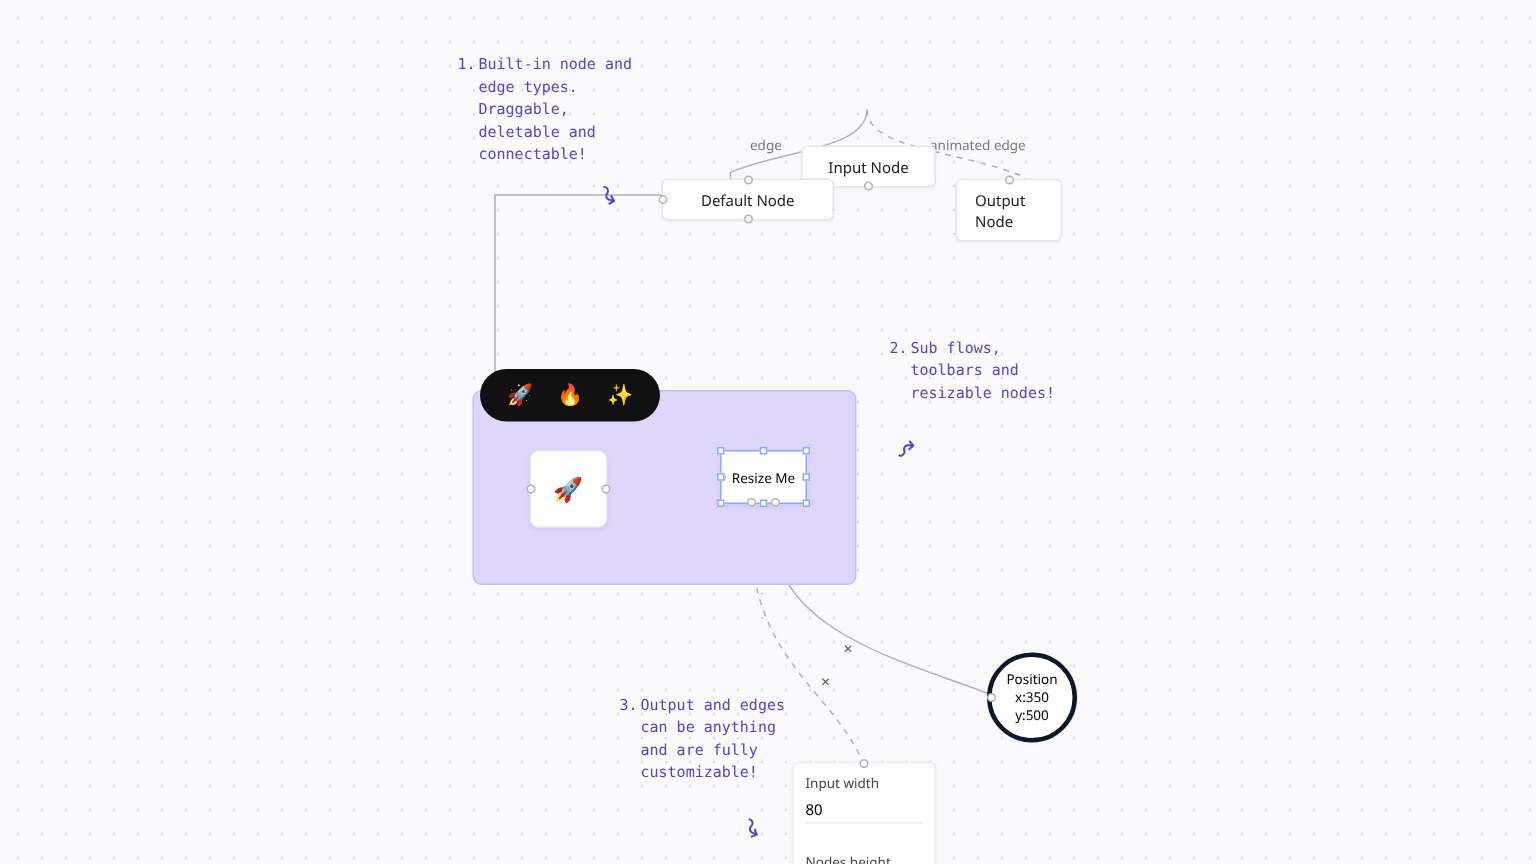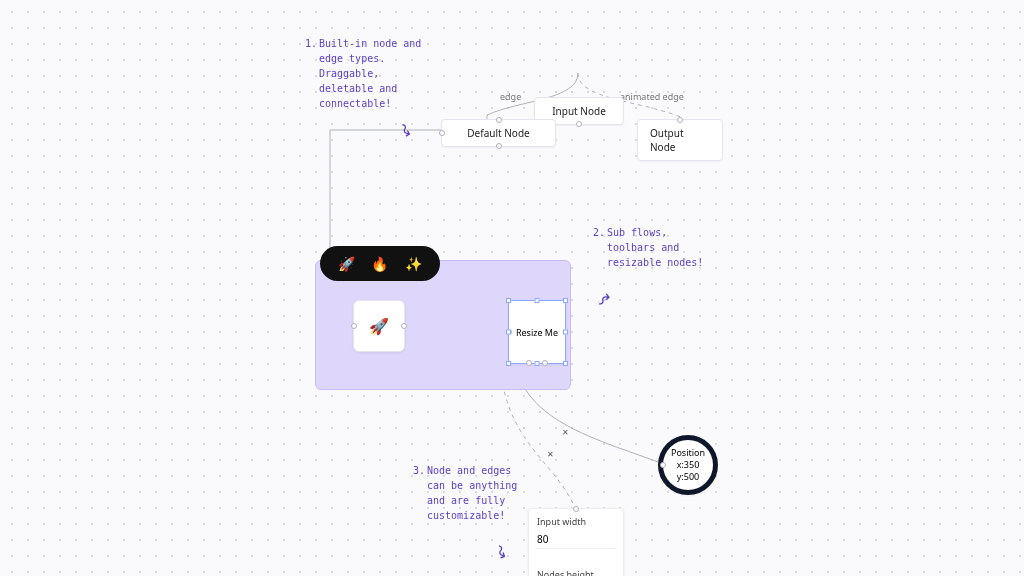--- a/index.html
+++ b/index.html
@@ -108,21 +108,21 @@
   }
   .resize-dot {
     position: absolute;
     width: 5px; height: 5px;
     background: #fff;
     border: 1px solid #8aa8ff;
   }
   .circle-node {
     position: absolute;
     background: #fff;
-    border: 5px solid #0f172a;
+    border: 3px solid #0f172a;
     border-radius: 50%;
     display: flex;
     flex-direction: column;
     align-items: center;
     justify-content: center;
     font-size: 9px;
     line-height: 1.3;
     box-shadow: 0 1px 2px rgba(60,60,80,0.06);
   }
   .form-node {
@@ -179,42 +179,42 @@
     <div class="handle bottom"></div>
   </div>
 
   <div class="flow-node" style="left: 441px; top: 119px; width: 115px;">
     <div class="handle top"></div>
     <span>Default Node</span>
     <div class="handle left"></div>
     <div class="handle bottom"></div>
   </div>
 
-  <div class="flow-node" style="left: 637px; top: 119px; width: 86px;">
+  <div class="flow-node" style="left: 637px; top: 119px; width: 71px;">
     <div class="handle top"></div>
     <span>Output Node</span>
   </div>
 
   <div class="group-node" style="left: 315px; top: 260px; width: 256px; height: 130px;">
     <div class="handle top" style="left:15px;"></div>
   </div>
 
   <div class="toolbar" style="left: 320px; top: 246px;">
     <span>🚀</span>
     <span>🔥</span>
     <span>✨</span>
   </div>
 
   <div class="icon-node" style="left: 353px; top: 300px; width: 52px; height: 52px;">
     <span>🚀</span>
     <div class="handle left"></div>
     <div class="handle right"></div>
   </div>
 
-  <div class="resize-node" style="left: 480px; top: 300px; width: 58px; height: 64px; margin-left: 28px;">
+  <div class="resize-node" style="left: 480px; top: 300px; width: 58px; height: 36px;">
     <span>Resize Me</span>
     <div class="handle left"></div>
     <div class="handle bottom" style="left:35%;"></div>
     <div class="handle bottom" style="left:65%;"></div>
     <div class="resize-dot" style="top:-3px; left:-3px;"></div>
     <div class="resize-dot" style="top:-3px; right:-3px;"></div>
     <div class="resize-dot" style="bottom:-3px; left:-3px;"></div>
     <div class="resize-dot" style="bottom:-3px; right:-3px;"></div>
     <div class="resize-dot" style="top:-3px; left:50%; transform:translateX(-50%);"></div>
     <div class="resize-dot" style="bottom:-3px; left:50%; transform:translateX(-50%);"></div>
@@ -241,17 +241,17 @@
     <span class="num">1.</span><span class="txt">Built-in node and edge types. Draggable, deletable and connectable!</span>
   </div>
   <div class="annotation-arrow" style="left: 400px; top: 118px; transform: rotate(60deg);">↝</div>
 
   <div class="annotation" style="left: 593px; top: 225px;">
     <span class="num">2.</span><span class="txt">Sub flows, toolbars and resizable nodes!</span>
   </div>
   <div class="annotation-arrow" style="left: 598px; top: 290px; transform: rotate(140deg) scaleX(-1);">↝</div>
 
   <div class="annotation" style="left: 413px; top: 463px;">
-    <span class="num">3.</span><span class="txt">Node and edges can be anything and are fully customizable!</span>
+    <span class="num">3.</span><span class="txt">Output and edges can be anything and are fully customizable!</span>
   </div>
   <div class="annotation-arrow" style="left: 496px; top: 540px; transform: rotate(70deg);">↝</div>
 
 </div>
 
 </body></html>

